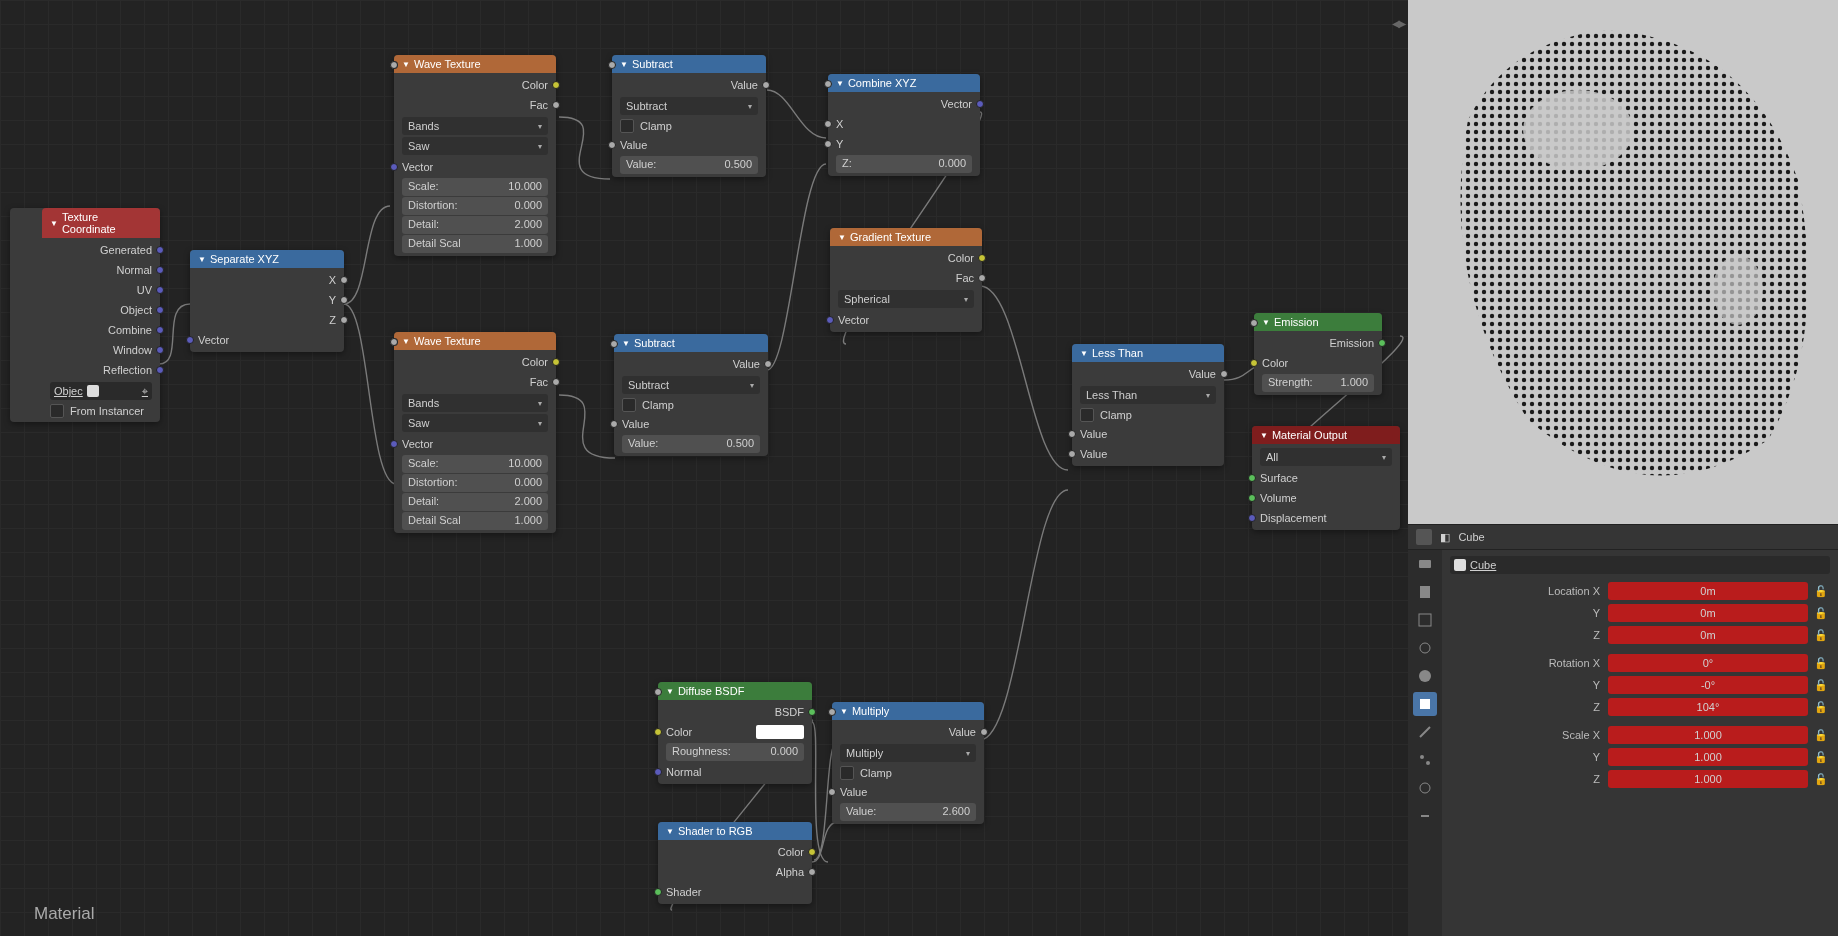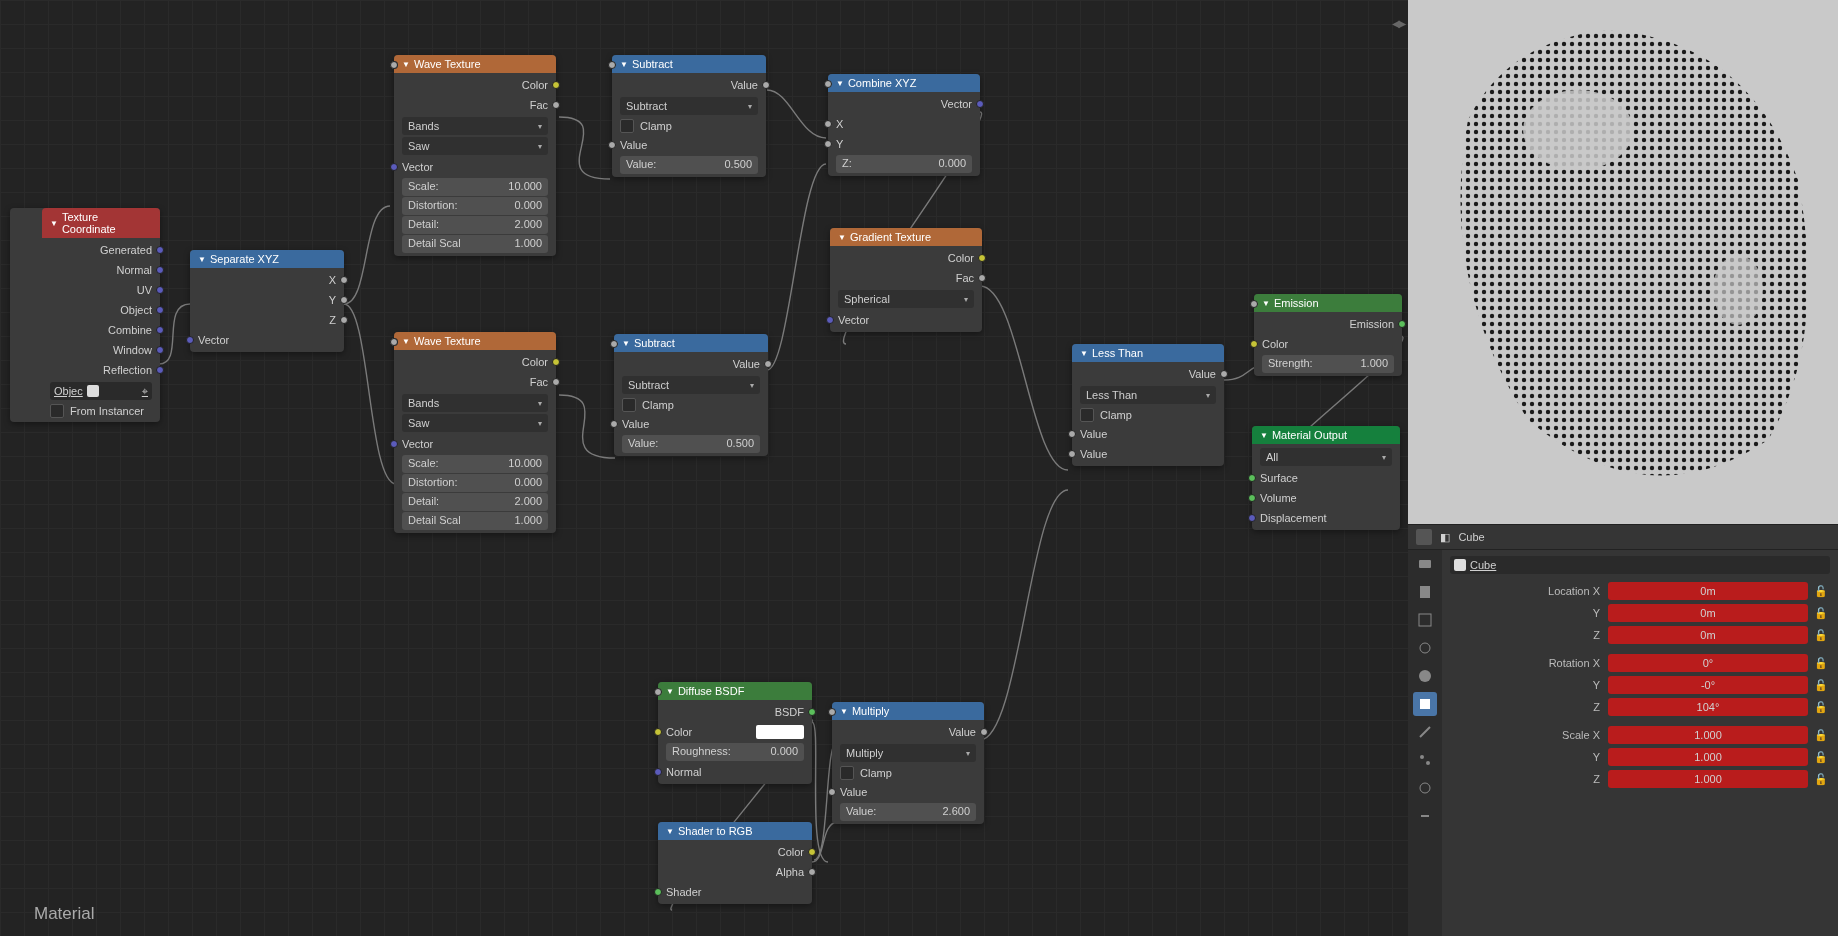--- a/index.html
+++ b/index.html
@@ -15,21 +15,21 @@
 .wires path { fill: none; stroke: #7a7a7a; stroke-width: 1.4; }
 
 
 .node { position: absolute; background: #3b3b3b; border-radius: 4px; box-shadow: 0 2px 6px rgba(0,0,0,.4); font-size: 11px; }
 .node-hd { padding: 3px 8px; border-radius: 4px 4px 0 0; color: #fff; display: flex; align-items: center; gap: 4px; }
 .node-hd::before { content: "▼"; font-size: 8px; }
 .hd-red { background: #a33535; }
 .hd-blue { background: #3a6a9e; }
 .hd-orange { background: #b06838; }
 .hd-green { background: #3c7d3c; }
-.hd-darkred { background: #15803d; }
+.hd-darkred { background: #7f1d1d; }
 
 .node-body { padding: 2px 0; }
 .row { display: flex; align-items: center; height: 20px; padding: 0 8px; position: relative; }
 .row.right { justify-content: flex-end; }
 .row.left { justify-content: flex-start; }
 .row.split { justify-content: space-between; }
 .sock { width: 8px; height: 8px; border-radius: 50%; position: absolute; top: 6px; border: 1px solid #222; }
 .sock-out { right: -4px; }
 .sock-in { left: -4px; }
 .s-color { background: #c6c437; }
@@ -352,21 +352,21 @@
       <div class="sel">
           <span>Spherical</span>
         </div>
       <div class="row left">
           <span class="sock sock-in s-vec"></span>
           <span>Vector</span>
         </div>
     </div>
   </div>
 
-  <div class="node" style="left:1254px; top:294px; width:148px;">
+  <div class="node" style="left:1254px; top:313px; width:128px;">
     <div class="node-hd hd-green">
         <span>Emission</span>
       </div>
     <div class="node-body">
       <div class="row right">
           <span>Emission</span>
           <span class="sock sock-out s-shader"></span>
         </div>
       <div class="row left">
           <span class="sock sock-in s-color"></span>

